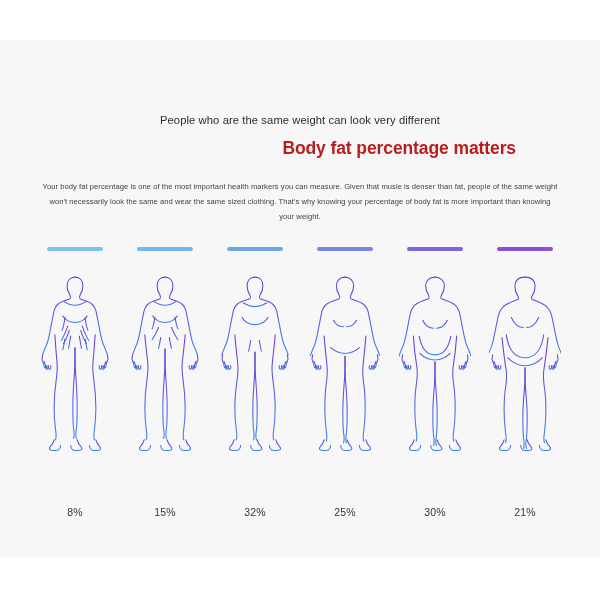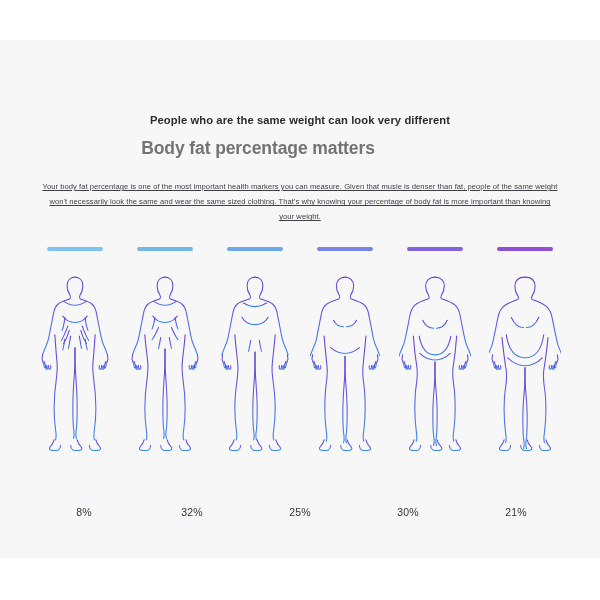--- a/index.html
+++ b/index.html
@@ -26,46 +26,45 @@
 
   .eyebrow {
     position: absolute;
     left: 0;
     top: 74px;
     width: 600px;
     text-align: center;
     font-size: 11.2px;
     letter-spacing: 0.1px;
     color: #2b2b30;
-    font-weight: 700;
+    font-weight: 400;
   }
 
   .headline {
     position: absolute;
     left: 0;
     top: 98px;
     width: 516px;
-    text-align: center;
+    text-align: right;
     font-size: 17.5px;
     font-weight: 700;
     letter-spacing: -0.1px;
-    color: #737373;
+    color: #b91c1c;
   }
 
   .intro {
     position: absolute;
     left: 42px;
     top: 139px;
     width: 516px;
     text-align: center;
     font-size: 7.6px;
     line-height: 15.2px;
     color: #3e3e46;
     letter-spacing: 0.05px;
-    text-decoration: underline;
   }
 
   
   #bar-row {
     position: absolute;
     left: 30px;
     top: 204px;
     width: 540px;
     height: 10px;
     display: flex;
@@ -376,19 +375,20 @@
           <path d="M24 86c3 20 11 32 26 32s23-12 26-32"></path>
           <path d="M26 118c7 7 15 11 24 11s17-4 24-11"></path>
         </g>
       </svg>
     </div>
 
   </div>
 
   <div id="label-row">
     <div class="label-cell">8%</div>
+    <div class="label-cell">15%</div>
     <div class="label-cell">32%</div>
     <div class="label-cell">25%</div>
     <div class="label-cell">30%</div>
     <div class="label-cell">21%</div>
   </div>
 
 </div>
 
 </body></html>

